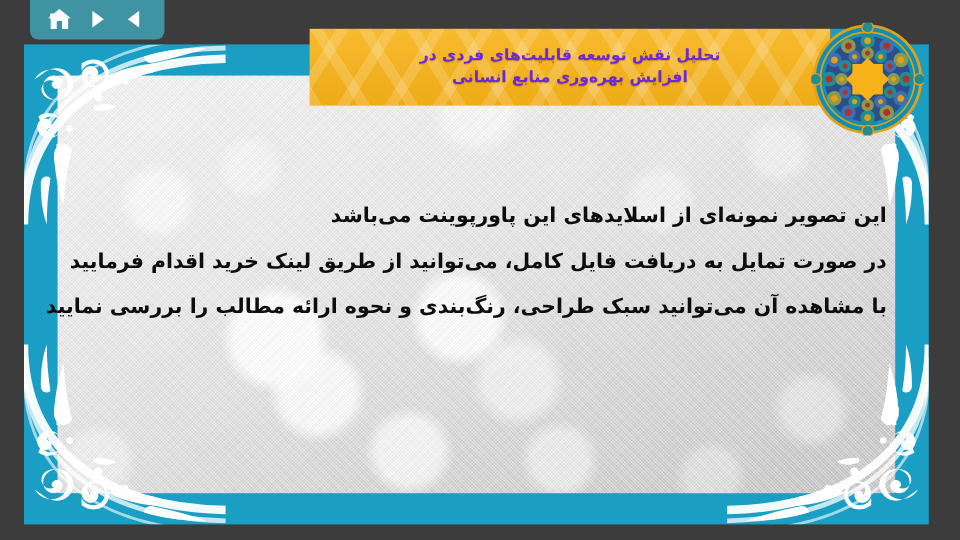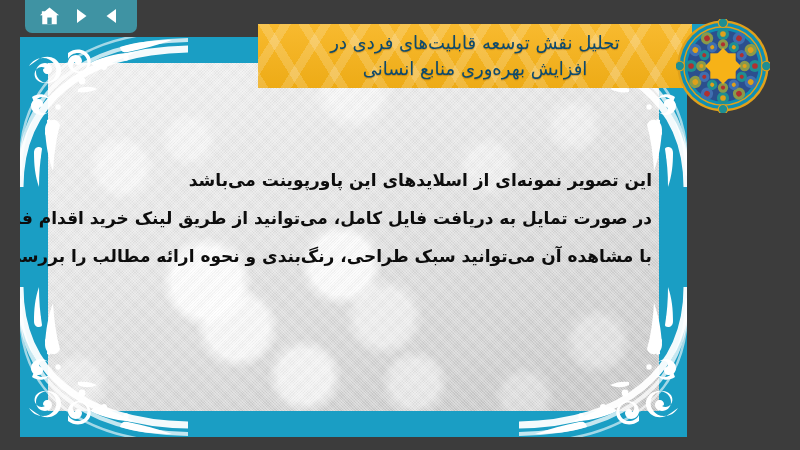--- a/index.html
+++ b/index.html
@@ -37,21 +37,21 @@
     width:26px; height:26px;
     display:flex; align-items:center; justify-content:center;
     cursor:pointer;
   }
   .navbtn svg { display:block; }
 
   
   .slide {
     position:absolute;
     left:20px; top:37px;
-    width:667px; height:400px;
+    width:754px; height:400px;
     background:#1a9ec4;
     overflow:hidden;
     z-index:10;
   }
 
   
   .plate {
     position:absolute;
     left:28px; top:26px;
     right:28px; bottom:26px;
@@ -117,23 +117,23 @@
     content:"";
     position:absolute; inset:0;
     background-image:
       repeating-linear-gradient(58deg,  rgba(255,255,255,.17) 0 9px, rgba(255,255,255,0) 9px 34px),
       repeating-linear-gradient(-58deg, rgba(255,255,255,.17) 0 9px, rgba(255,255,255,0) 9px 34px),
       linear-gradient(180deg, rgba(255,255,255,.10) 0%, rgba(0,0,0,.04) 100%);
   }
   .banner-title {
     position:relative;
     z-index:2;
-    color:#0c4a6e;
-    font-size:18px;
-    font-weight:normal;
+    color:#6d28d9;
+    font-size:13px;
+    font-weight:bold;
     line-height:1.42;
     text-align:center;
     direction:rtl;
     padding:0 10px;
     text-shadow:0 1px 1px rgba(150,90,0,.45);
     white-space:pre-line;
   }
 
   
   .medallion {

